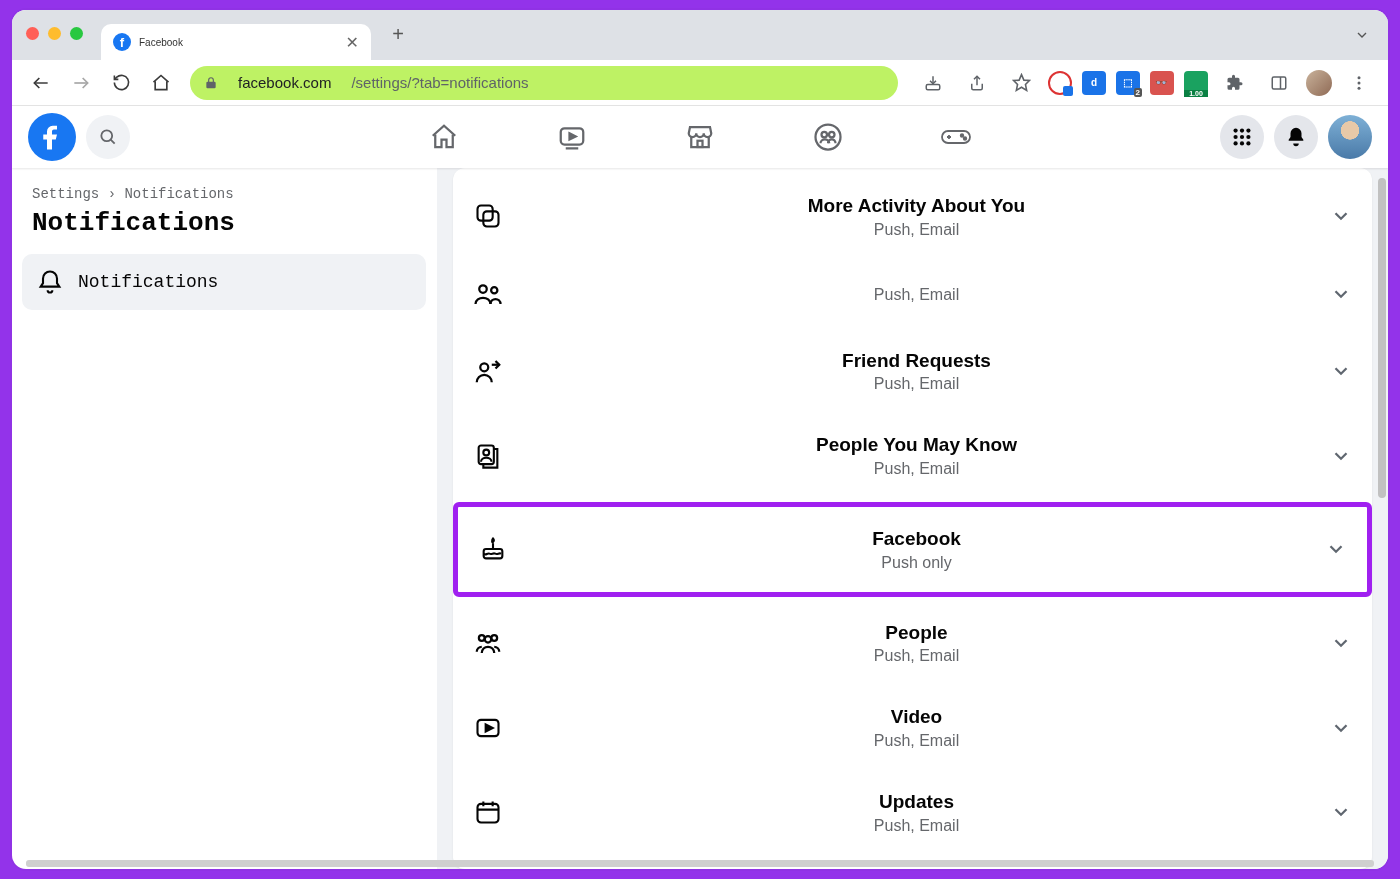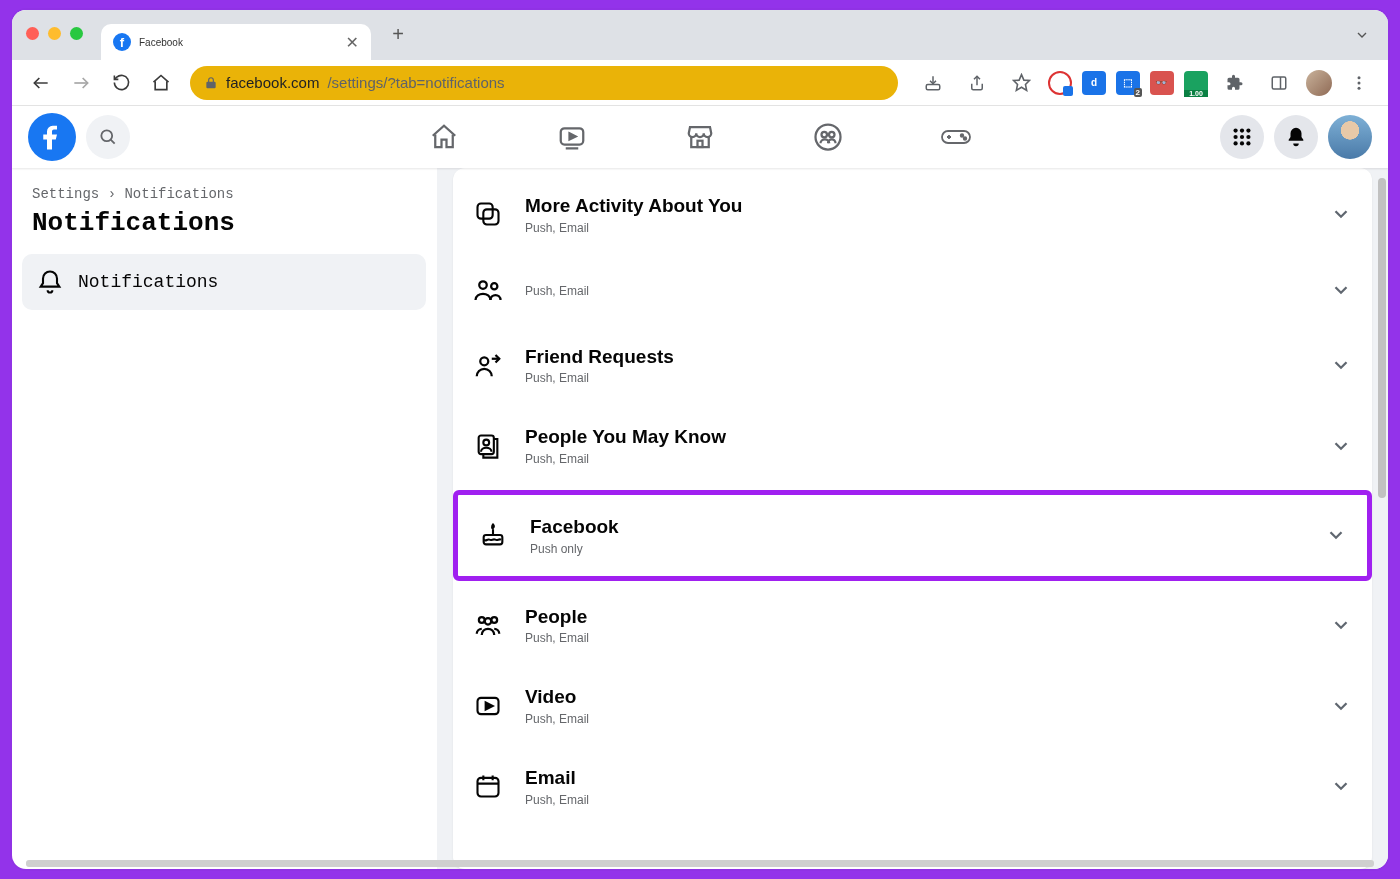--- a/index.html
+++ b/index.html
@@ -16,21 +16,21 @@
   .dot.grn { background: #28c840; }
   .tab { background: #fff; height: 36px; border-radius: 10px 10px 0 0; display: flex; align-items: center; padding: 0 12px; gap: 8px; width: 270px; }
   .tab .favicon { width: 18px; height: 18px; border-radius: 50%; background: #1877f2; display: flex; align-items: center; justify-content: center; color: #fff; font-weight: bold; font-size: 13px; }
   .tab .title { font-size: 10px; color: #333; flex: 1; }
   .tab .close { color: #666; font-size: 16px; }
   .newtab { width: 34px; height: 34px; display: flex; align-items: center; justify-content: center; margin-left: 10px; border-radius: 50%; color: #555; font-size: 20px; align-self: center; margin-top: -2px; }
   .chrome-chevron { margin-left: auto; margin-right: 18px; align-self: center; color: #555; }
 
   .addrbar { height: 46px; background: #fff; display: flex; align-items: center; padding: 0 12px; gap: 6px; border-bottom: 1px solid #e4e4e4; }
   .navbtn { width: 34px; height: 34px; display: flex; align-items: center; justify-content: center; color: #5f6368; border-radius: 50%; }
-  .omni { flex: 1; height: 34px; background: #eab308; border-radius: 17px; display: flex; align-items: center; padding: 11px 14px; gap: 8px; color: #202124; font-size: 15px; margin: 0 6px; }
+  .omni { flex: 1; height: 34px; background: #bef264; border-radius: 17px; display: flex; align-items: center; padding: 11px 14px; gap: 20px; color: #202124; font-size: 15px; margin: 0 6px; }
   .omni .lock { color: #5f6368; }
   .omni .path { color: #5f6368; }
   .ext { width: 24px; height: 24px; border-radius: 4px; display: flex; align-items: center; justify-content: center; font-size: 10px; font-weight: bold; color: #fff; }
   .extgroup { display: flex; align-items: center; gap: 10px; margin-left: 6px; }
   .avatar-s { width: 26px; height: 26px; border-radius: 50%; background: linear-gradient(135deg,#c9b29b,#8f6a55); }
 
   
   .fbheader { height: 62px; background: #fff; box-shadow: 0 1px 2px rgba(0,0,0,0.1); display: flex; align-items: center; padding: 0 16px; position: relative; z-index: 5; }
   .fbheader .left { display: flex; align-items: center; gap: 10px; }
   .fblogo { width: 48px; height: 48px; border-radius: 50%; background: #1877f2; display: flex; align-items: center; justify-content: center; }
@@ -48,23 +48,23 @@
   .crumbs { font-size: 14px; color: #65676b; padding: 0 10px; margin-bottom: 6px; }
   .crumbs a { color: #65676b; text-decoration: none; }
   .sidebar h1 { font-size: 26px; font-weight: 800; padding: 0 10px 16px; color: #050505; }
   .sideitem { display: flex; align-items: center; gap: 14px; height: 56px; border-radius: 10px; padding: 0 14px; background: #f0f2f5; }
   .sideitem .lbl { font-size: 18px; font-weight: 500; color: #050505; }
 
   .mainwrap { flex: 1; background: #f0f2f5; padding: 0; position: relative; }
   .panel { background: #fff; margin: 0 16px; border-radius: 12px; box-shadow: 0 1px 2px rgba(0,0,0,0.08); padding: 6px 0; height: 100%; overflow: hidden; }
   .row { display: flex; align-items: center; padding: 20px 20px; gap: 22px; cursor: pointer; }
   .row .icn { width: 30px; height: 30px; display: flex; align-items: center; justify-content: center; color: #050505; flex-shrink: 0; }
-  .row .txt { flex: 1; }
+  .row .txt { flex: 1; text-align: center; }
   .row .txt .t { font-size: 19px; font-weight: 700; color: #050505; line-height: 1.3; }
-  .row .txt .s { font-size: 12px; color: #65676b; margin-top: 2px; }
+  .row .txt .s { font-size: 16px; color: #65676b; margin-top: 2px; }
   .row .chev { color: #606770; }
   .hlrow { border: 5px solid #a020f0; border-radius: 6px; margin: 4px 0; }
 
   .scrolltrack { position: absolute; right: 0; top: 168px; bottom: 10px; width: 10px; }
   .scrollthumb { position: absolute; right: 2px; width: 8px; background: #c1c1c1; border-radius: 4px; top: 0; height: 320px; }
   .hscroll { position: absolute; left: 14px; right: 14px; bottom: 2px; height: 7px; background: #cfcfcf; border-radius: 3px; }
 
   svg { display: block; }
 </style>
 </head>
@@ -418,21 +418,21 @@
                 <rect x="3" y="5" width="18" height="16" rx="3"></rect>
                 <line x1="3" y1="10" x2="21" y2="10"></line>
                 <line x1="8" y1="3" x2="8" y2="7"></line>
                 <line x1="16" y1="3" x2="16" y2="7"></line>
                 <line x1="8" y1="14" x2="8" y2="14"></line>
                 <line x1="12" y1="14" x2="12" y2="14"></line>
                 <line x1="16" y1="14" x2="16" y2="14"></line>
               </svg>
             </div>
           <div class="txt">
-              <div class="t">Email</div>
+              <div class="t">Updates</div>
               <div class="s">Push, Email</div>
             </div>
           <div class="chev">
               <svg width="22" height="22" viewBox="0 0 24 24" fill="none" stroke="currentColor" stroke-width="2.5">
                 <polyline points="6 9 12 15 18 9"></polyline>
               </svg>
             </div>
         </div>
 
       </div>

